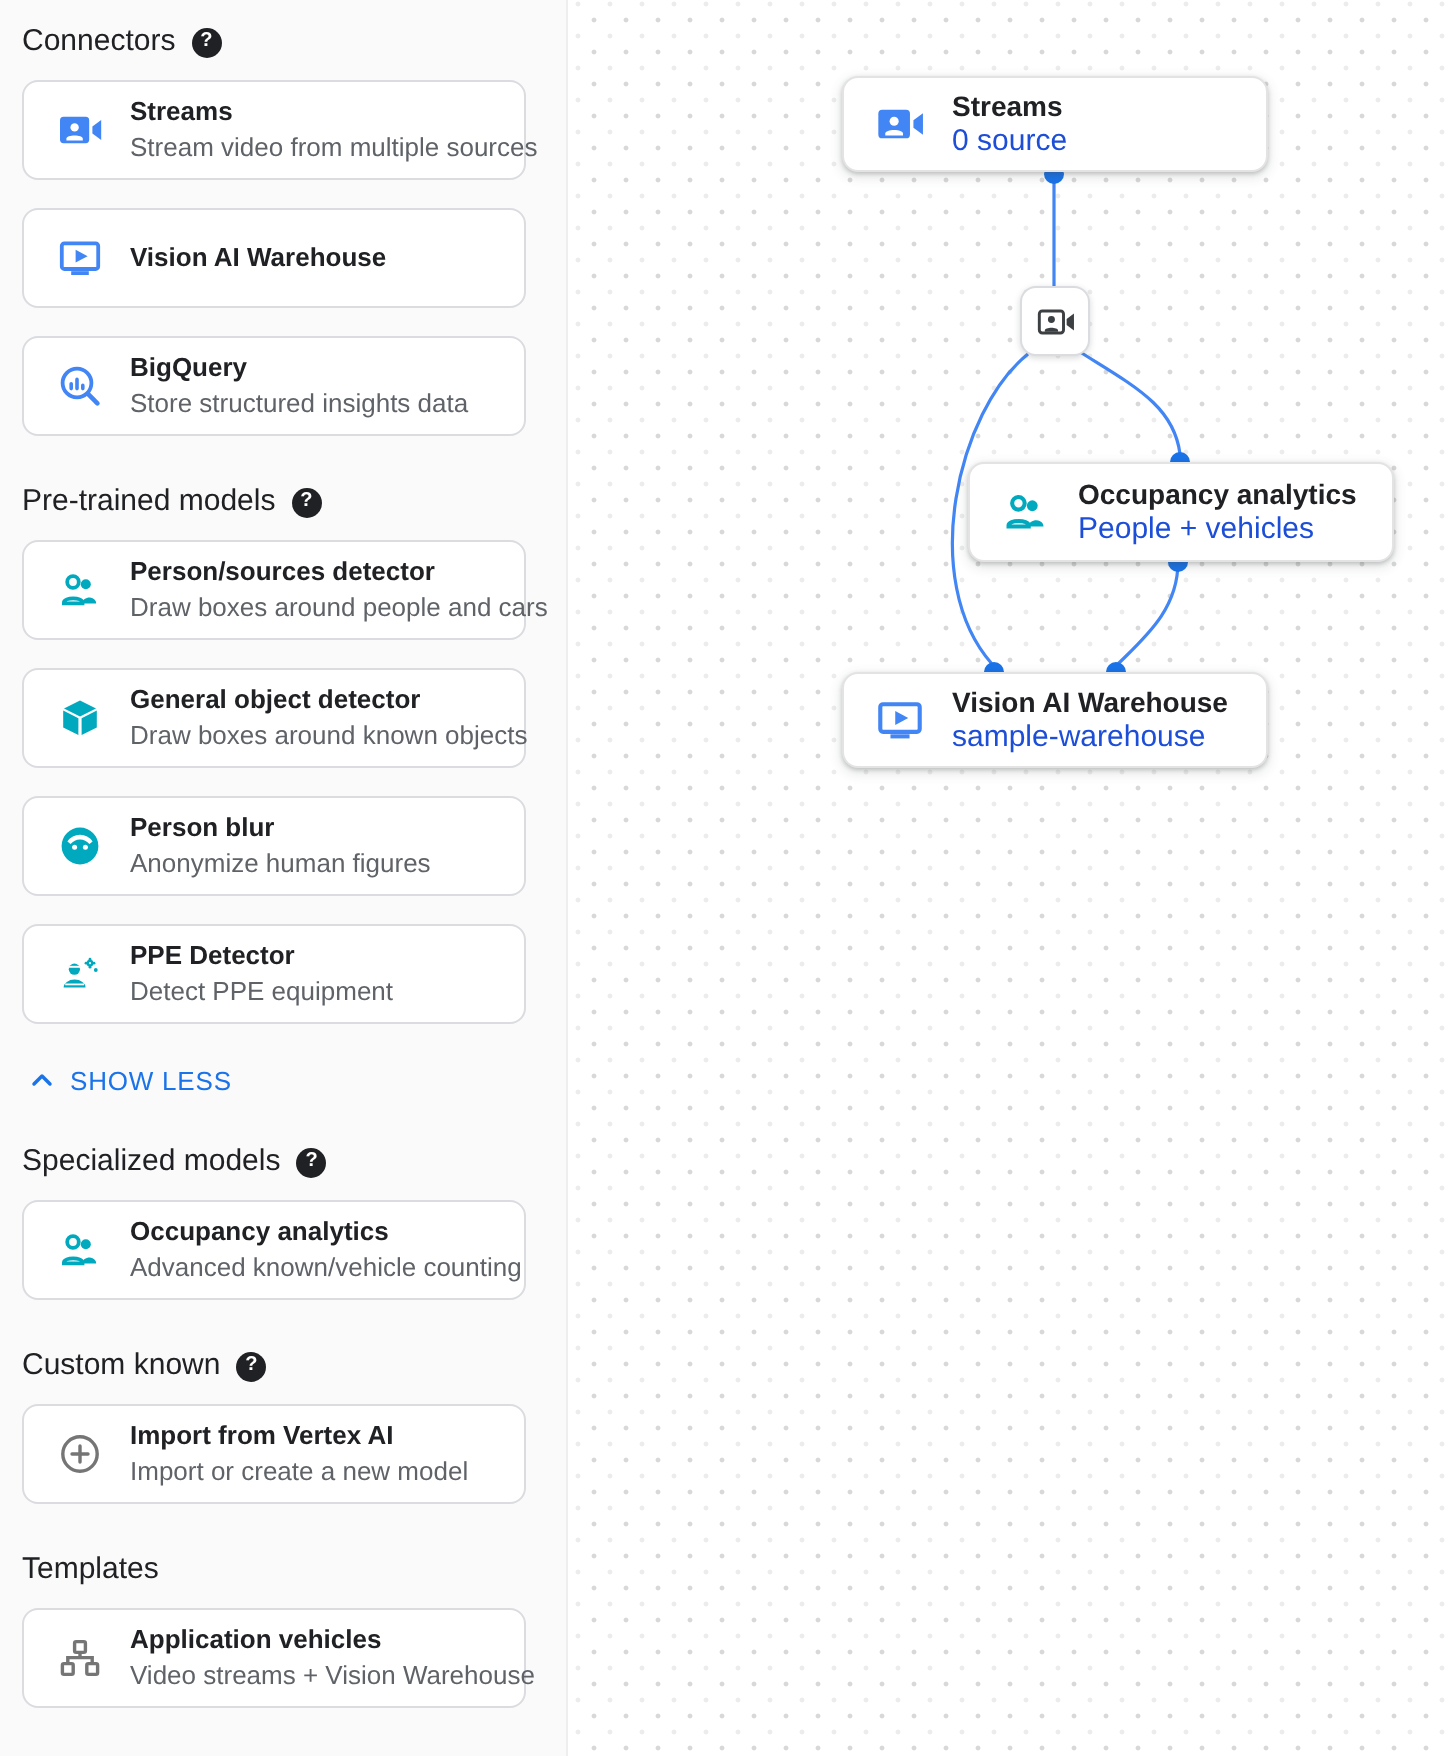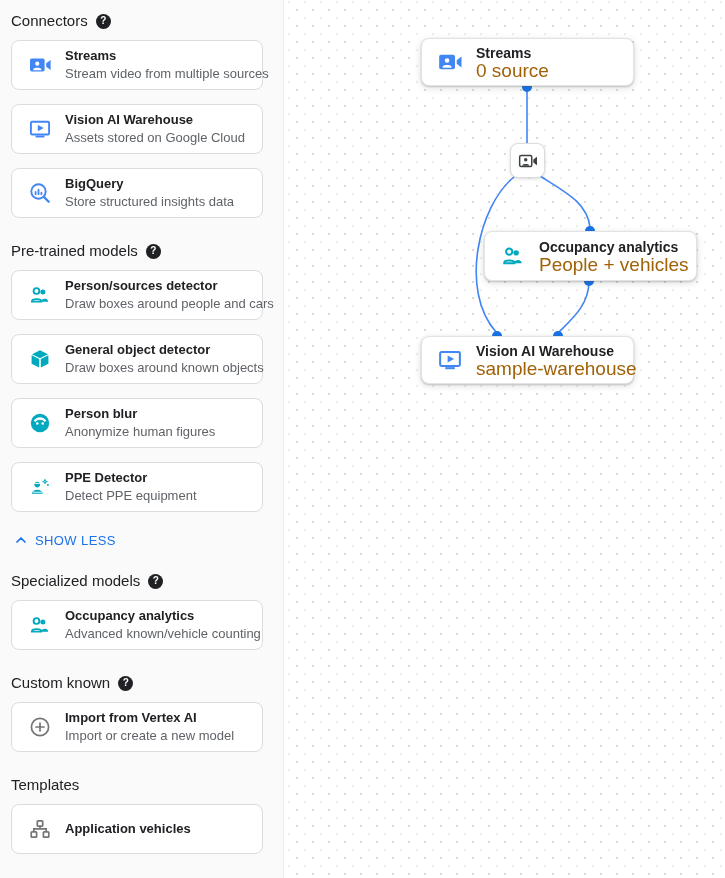--- a/index.html
+++ b/index.html
@@ -90,21 +90,21 @@
     box-shadow: 0 1px 2px rgba(60,64,67,.25), 0 2px 6px 1px rgba(60,64,67,.12);
     cursor: grab;
   }
   .node .icon-box {
     width: 26px; height: 26px; margin: 0 13px 0 15px; flex: none;
     display: flex; align-items: center; justify-content: center;
   }
   .node .icon-box svg { width: 26px; height: 26px; display: block; }
   .node-text { display: flex; flex-direction: column; line-height: 18px; }
   .node-title { font-size: 14px; font-weight: bold; color: #202124; white-space: nowrap; }
-  .node-sub { font-size: 19px; color: #a16207; white-space: nowrap; }
+  .node-sub { font-size: 15px; color: #1d4ed8; white-space: nowrap; }
 
   #node-streams   { left: 137px; top: 38px;  width: 213px; height: 48px; }
   #node-occupancy { left: 200px; top: 231px; width: 213px; height: 50px; }
   #node-warehouse { left: 137px; top: 336px; width: 213px; height: 48px; }
   #node-camera {
     position: absolute; left: 226px; top: 143px; width: 35px; height: 35px;
     background: #fff; border: 1px solid #dadce0; border-radius: 8px;
     box-shadow: 0 1px 3px rgba(60,64,67,.2);
     display: flex; align-items: center; justify-content: center;
     cursor: grab;
@@ -209,21 +209,20 @@
       </span>
     </div>
     <div class="card">
       <span class="icon-box blue">
           <svg>
             <use href="#i-monitor"></use>
           </svg>
         </span>
       <span class="card-text">
         <span class="card-title">Vision AI Warehouse</span>
-        <span class="card-sub">Assets stored on Google Cloud</span>
       </span>
     </div>
     <div class="card">
       <span class="icon-box blue">
           <svg>
             <use href="#i-bq"></use>
           </svg>
         </span>
       <span class="card-text">
         <span class="card-title">BigQuery</span>
@@ -327,20 +326,21 @@
     </div>
 
     <div class="card">
       <span class="icon-box gray">
           <svg>
             <use href="#i-tree"></use>
           </svg>
         </span>
       <span class="card-text">
         <span class="card-title">Application vehicles</span>
+        <span class="card-sub">Video streams + Vision Warehouse</span>
       </span>
     </div>
 
   </aside>
 
   <div class="canvas">
 
     <svg class="edges" width="441" height="878">
       <path d="M243 87 V143"></path>
       <path d="M230 177 C195 205 175 290 212 332"></path>

